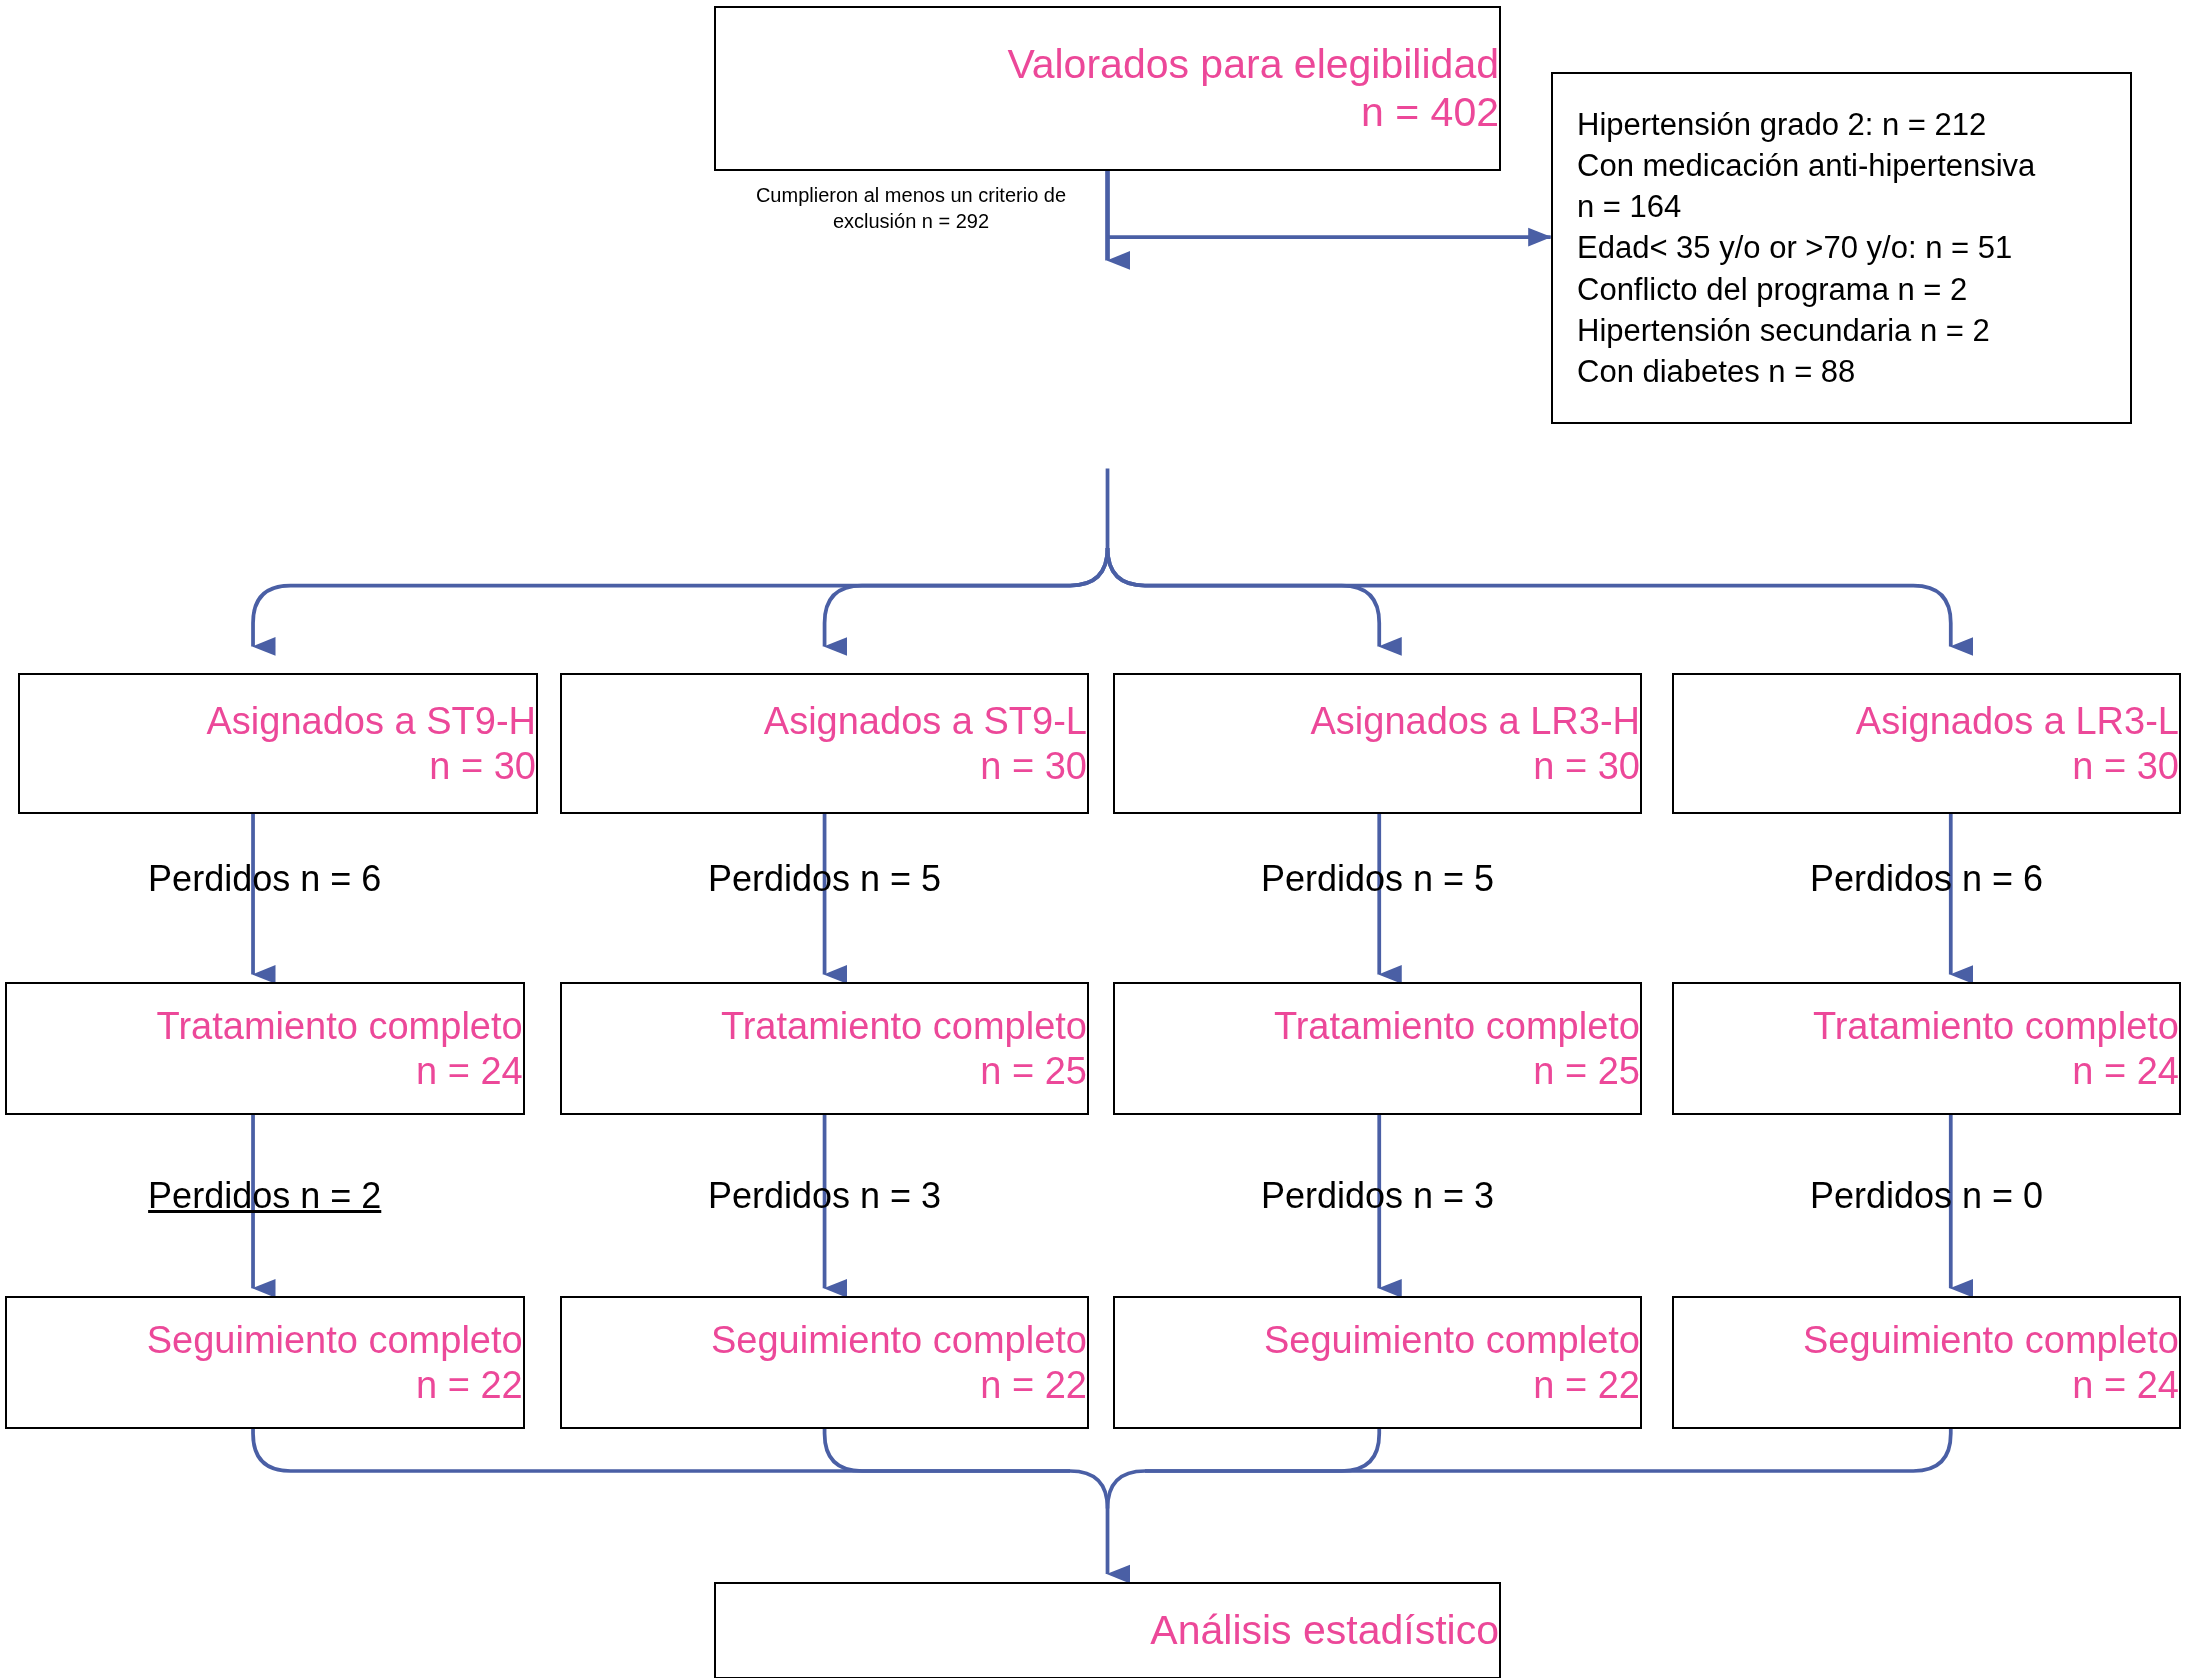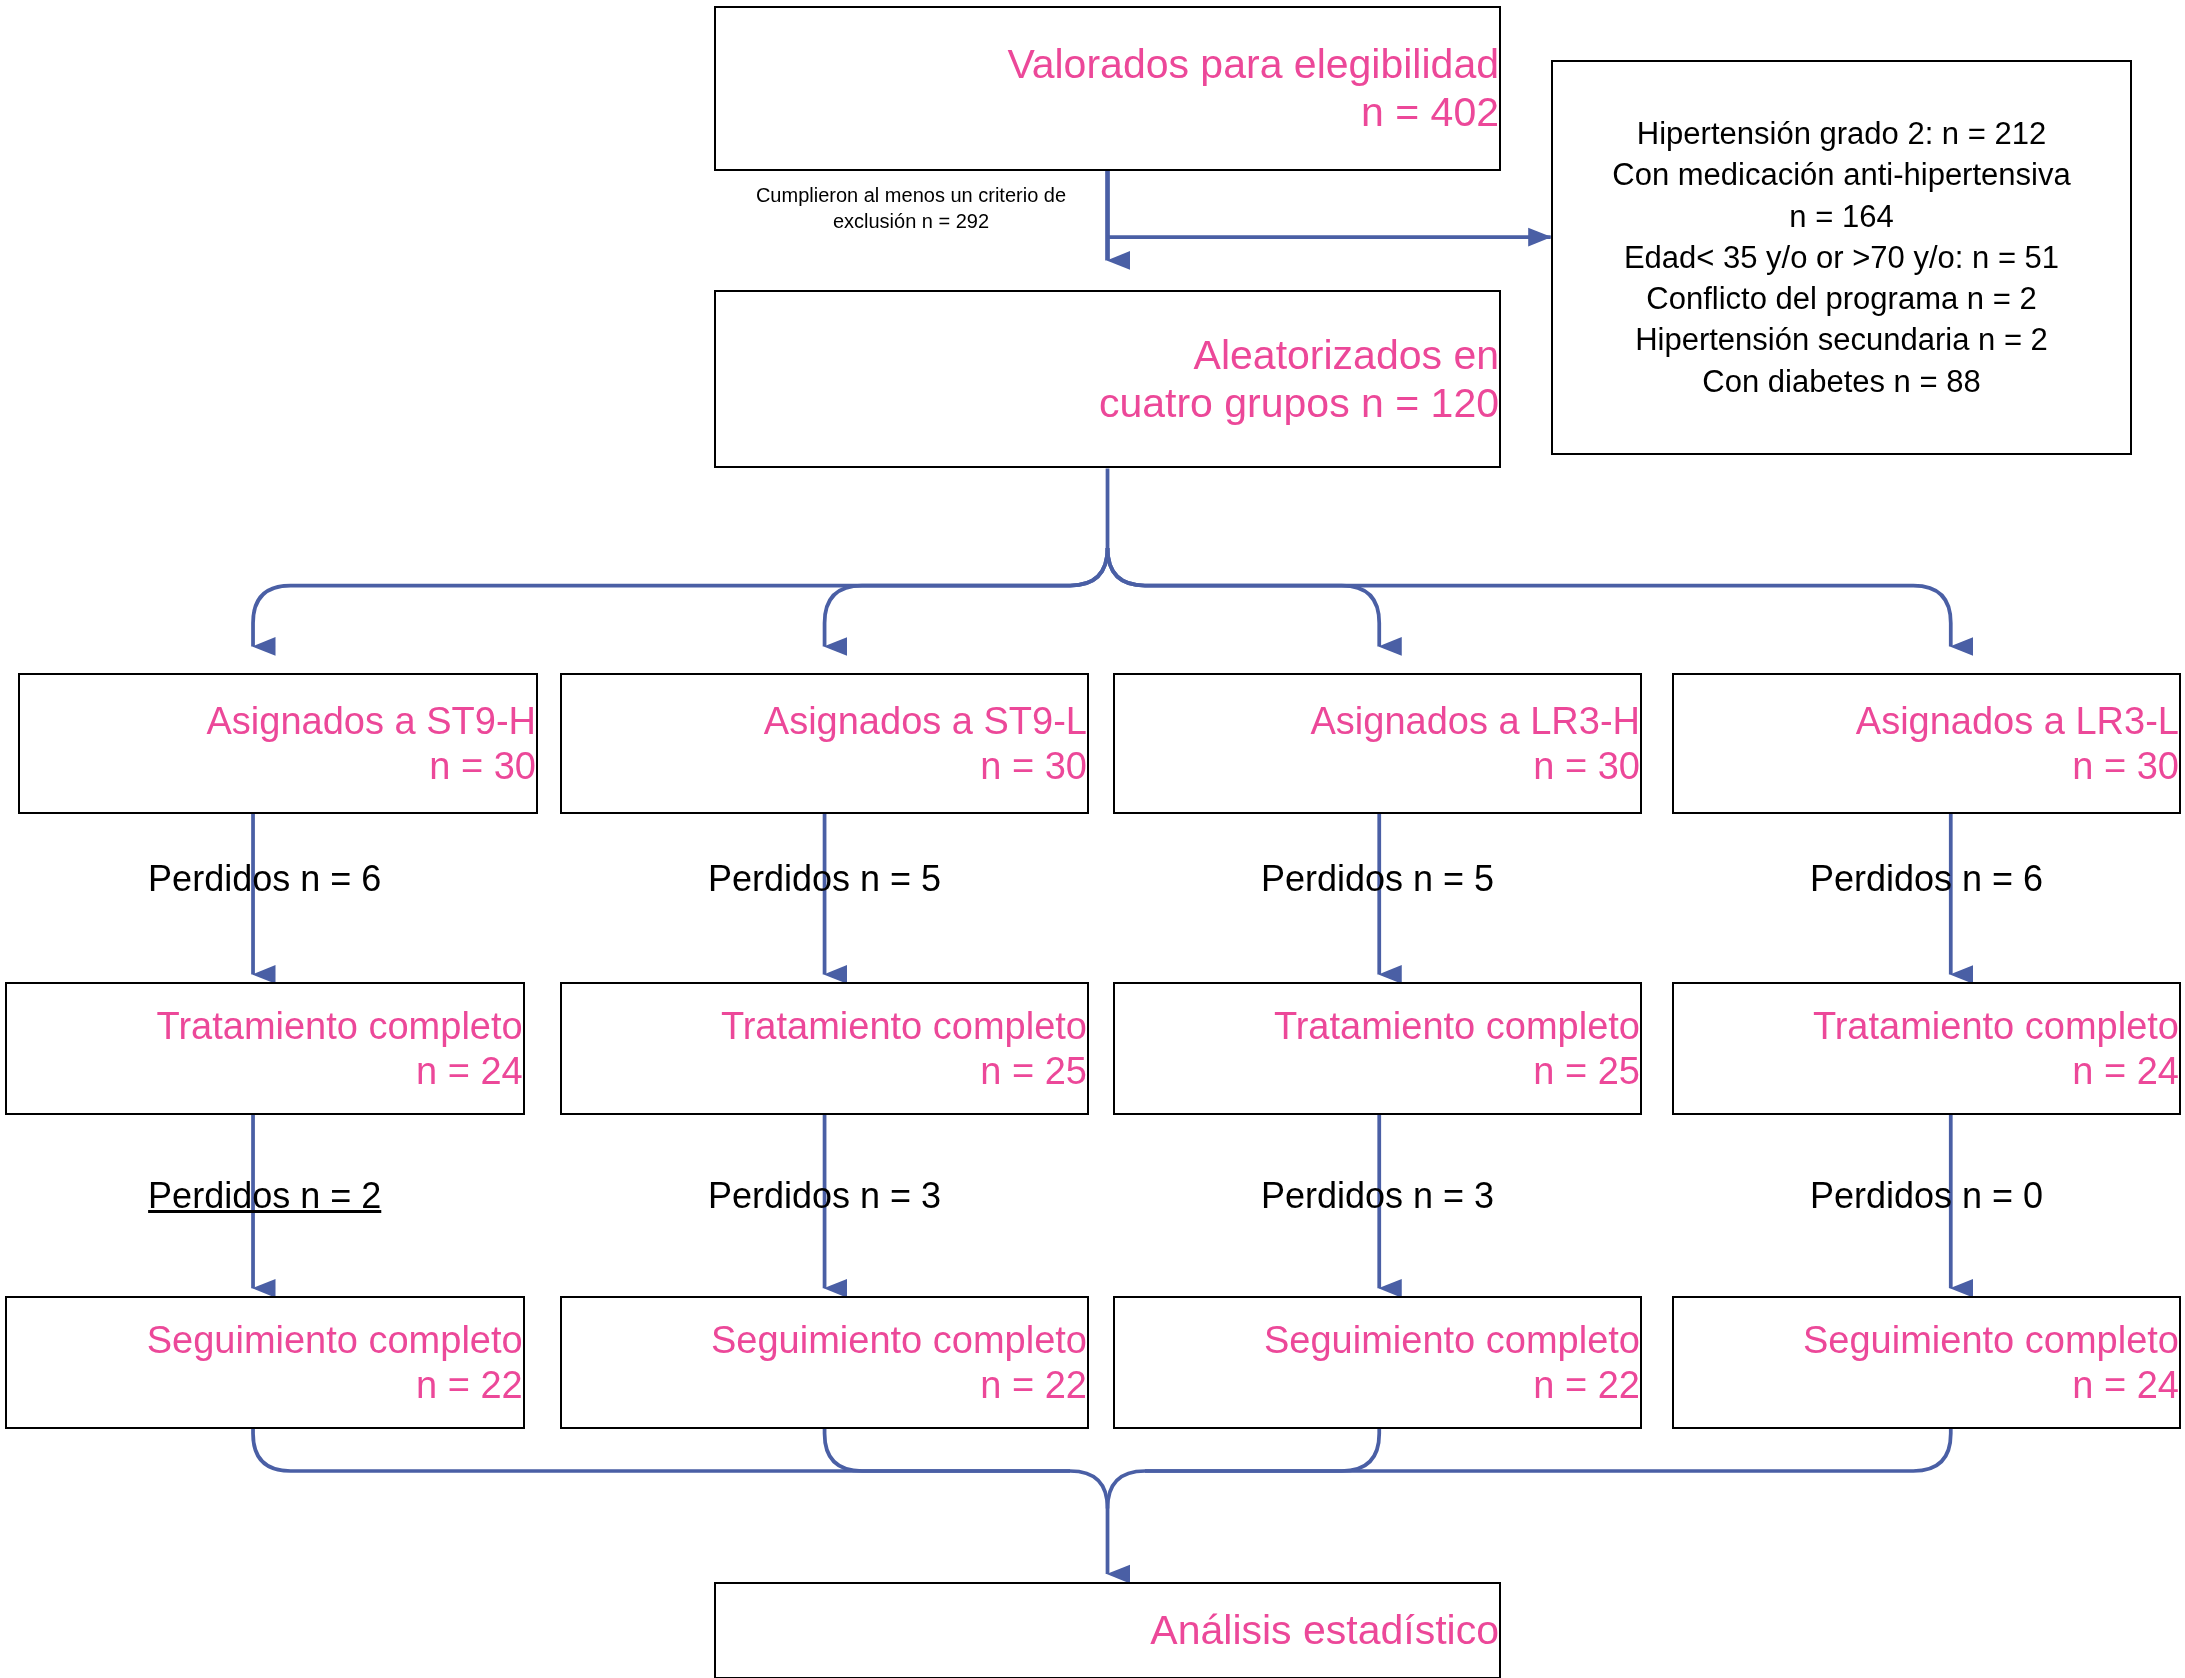--- a/index.html
+++ b/index.html
@@ -138,34 +138,30 @@
     <span class="line">Valorados para elegibilidad</span>
     <span class="line">n = 402</span>
   </div>
 
   <div class="free-label excl-caption" style="left:714px; top:183px; width:394px;">
     <span class="line">Cumplieron al menos un</span>
     <span class="line">criterio de exclusión</span>
     <span class="line">n = 292</span>
   </div>
 
-  <div class="excl-box" style="left:1551px; top:60px; width:581px; height:395px;text-align:center;">
+  <div class="excl-box" style="left:1551px; top:72px; width:581px; height:352px;">
     <span class="line">Hipertensión grado 2: n = 212</span>
     <span class="line">Con medicación anti-hipertensiva</span>
     <span class="line">n = 164</span>
     <span class="line">Edad&lt; 35 y/o or &gt;70 y/o: n = 51</span>
     <span class="line">Conflicto del programa n = 2</span>
     <span class="line">Hipertensión secundaria n = 2</span>
     <span class="line">Con diabetes n = 88</span>
   </div>
 
-  <div class="node node-title-big" style="left:714px; top:290px; width:787px; height:178px;">
-    <span class="line">Aleatorizados en</span>
-    <span class="line">cuatro grupos n = 120</span>
-  </div>
 
   <div class="node node-title-med" style="left:18px; top:673px; width:520px; height:141px;">
     <span class="line">Asignados a ST9-H</span>
     <span class="line">n = 30</span>
   </div>
   <div class="free-label lost-label" style="left:4.7px; top:857px; width:520px;">Perdidos n = 6</div>
   <div class="node node-title-med" style="left:4.7px; top:982px; width:520px; height:133px;">
     <span class="line">Tratamiento completo</span>
     <span class="line">n = 24</span>
   </div>

